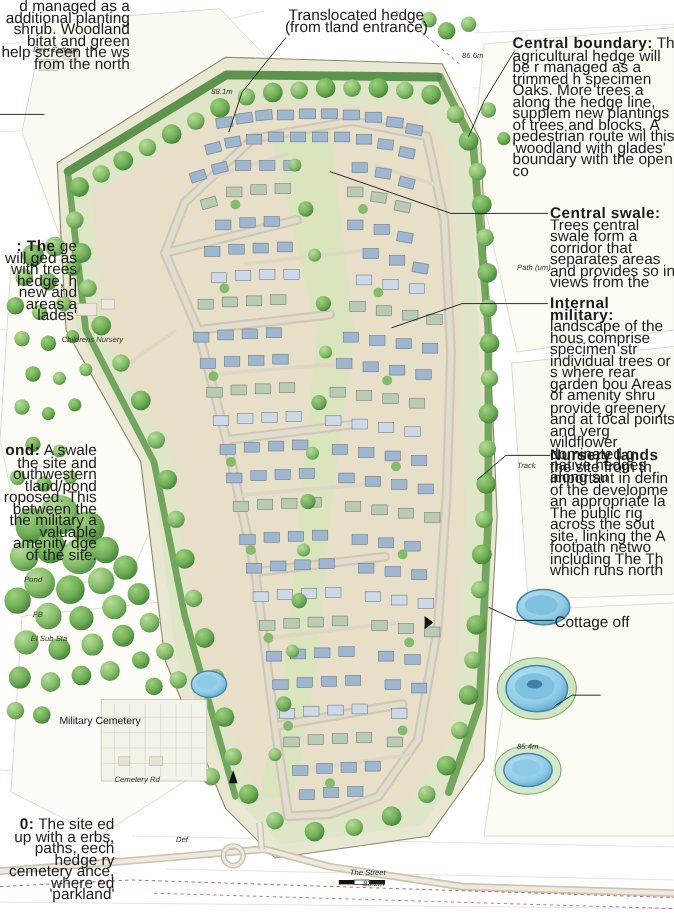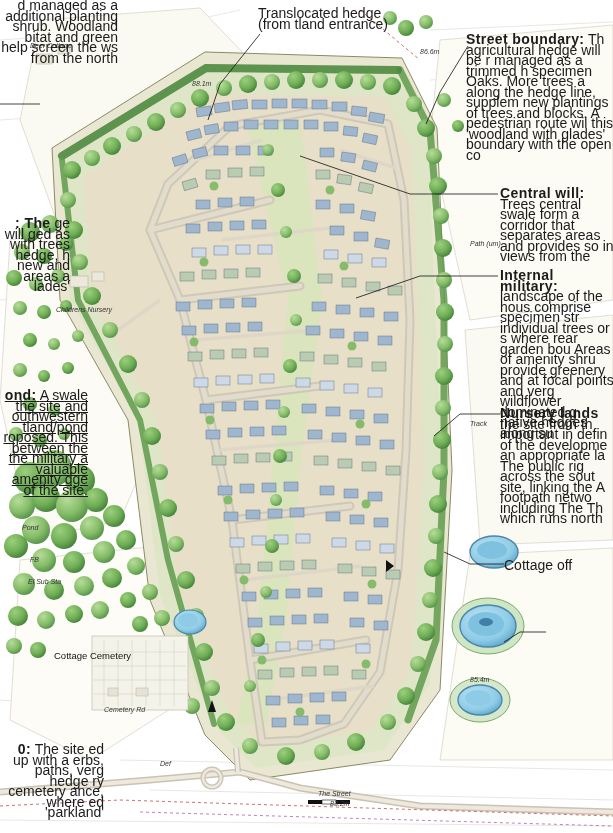--- a/index.html
+++ b/index.html
@@ -13,21 +13,21 @@
   #root{position:absolute;inset:0;overflow:hidden;background:#fdfdfb;}
 
   
   .plan{position:absolute;left:0;top:0;width:613px;height:833px;}
 
   
   .ann{position:absolute;font-size:14px;line-height:10.5px;color:#1b1b1b;}
   .ann b{font-weight:bold;letter-spacing:0.4px;}
   .ann.right{text-align:left;}
   .ann.leftcol{text-align:right;}
-  .ann.center{}
+  .ann.center{text-align:center;}
 
   .label-sm{position:absolute;font-size:7px;color:#333;}
   .label-it{font-style:italic;}
   .label-mil{position:absolute;font-size:9.5px;color:#111;}
   svg{display:block;}
 </style>
 </head>
 <body>
 
 <div id="root">
@@ -590,21 +590,21 @@
       <polygon points="386,560 394,566 386,572"></polygon>
     </g>
 
     <g>
       <rect x="308" y="800" width="14" height="4" fill="#111"></rect>
       <rect x="322" y="800" width="14" height="4" fill="#fff" stroke="#111" stroke-width="0.6"></rect>
       <rect x="336" y="800" width="14" height="4" fill="#111"></rect>
     </g>
   </svg>
 
-  <div class="label-mil" style="left:54px;top:650px;">Cottage Cemetery</div>
+  <div class="label-mil" style="left:54px;top:650px;">Military Cemetery</div>
   <div class="label-sm label-it" style="left:56px;top:306px;">Childrens Nursery</div>
   <div class="label-sm label-it" style="left:30px;top:42px;">Deer Cottage</div>
   <div class="label-sm label-it" style="left:104px;top:706px;">Cemetery Rd</div>
   <div class="label-sm label-it" style="left:318px;top:790px;">The Street</div>
 
   <div class="label-sm label-it" style="left:22px;top:524px;">Pond</div>
   <div class="label-sm label-it" style="left:470px;top:420px;">Track</div>
   <div class="label-sm label-it" style="left:30px;top:556px;">FB</div>
   <div class="label-sm label-it" style="left:160px;top:760px;">Def</div>
   <div class="label-sm label-it" style="left:470px;top:240px;">Path (um)</div>
@@ -620,29 +620,29 @@
 
   <div class="ann center" style="left:258px;top:8px;width:132px;">
     <div>Translocated hedge</div>
     <div>(from tland entrance)</div>
   </div>
   <svg style="position:absolute;left:200px;top:24px;width:180px;height:120px;">
     <path d="M60 10 L20 60 L8 96" stroke="#111" stroke-width="0.8" fill="none"></path>
   </svg>
 
   <div class="ann right" style="left:466px;top:34px;width:150px;">
-    <b>Street boundary:</b>
+    <b>Central boundary:</b>
     <span>Th agricultural hedge will be r managed as a trimmed h specimen Oaks. More trees a along the hedge line, supplem new plantings of trees and blocks. A pedestrian route wil this 'woodland with glades' boundary with the open co</span>
   </div>
   <svg style="position:absolute;left:420px;top:40px;width:60px;height:100px;">
     <path d="M48 6 L20 52 L6 84" stroke="#111" stroke-width="0.8" fill="none"></path>
   </svg>
 
   <div class="ann right" style="left:500px;top:188px;width:116px;">
-    <b>Central will:</b>
+    <b>Central swale:</b>
     <span>Trees central swale form a corridor that separates areas and provides so in views from the</span>
   </div>
   <svg style="position:absolute;left:290px;top:150px;width:215px;height:60px;">
     <path d="M208 44 L120 44 L10 6" stroke="#111" stroke-width="0.8" fill="none"></path>
   </svg>
 
   <div class="ann right" style="left:500px;top:270px;width:116px;">
     <b>Internal military:</b>
     <span>landscape of the hous comprise specimen str individual trees or s where rear garden bou Areas of amenity shru provide greenery and at focal points and verg wildflower dominated g native hedges along su</span>
   </div>
@@ -662,32 +662,32 @@
     <span>Cottage off</span>
   </div>
   <svg style="position:absolute;left:440px;top:548px;width:70px;height:40px;">
     <path d="M64 16 L30 16 L4 4" stroke="#111" stroke-width="0.8" fill="none"></path>
   </svg>
 
   <svg style="position:absolute;left:500px;top:626px;width:50px;height:30px;">
     <path d="M46 6 L20 6 L4 16" stroke="#111" stroke-width="0.8" fill="none"></path>
   </svg>
 
-  <div class="ann leftcol" style="left:0px;top:390px;width:88px;text-decoration:underline;">
+  <div class="ann leftcol" style="left:0px;top:404px;width:88px;">
     <b>ond:</b>
     <span>A swale the site and outhwestern tland/pond roposed. This between the the military a valuable amenity dge of the site.</span>
   </div>
 
   <div class="ann leftcol" style="left:0px;top:218px;width:70px;">
     <b>: The</b>
     <span>ge will ged as with trees hedge, h new and areas a lades'</span>
   </div>
 
   <div class="ann leftcol" style="left:0px;top:744px;width:104px;">
     <b>0:</b>
-    <span>The site ed up with a erbs, paths, verg hedge ry cemetery ance, where ed 'parkland'</span>
+    <span>The site ed up with a erbs, paths, eech hedge ry cemetery ance, where ed 'parkland'</span>
   </div>
 
   <svg style="position:absolute;left:0px;top:96px;width:60px;height:24px;">
     <path d="M0 8 L40 8" stroke="#111" stroke-width="0.8" fill="none"></path>
   </svg>
 
 </div>
 
 </body></html>

